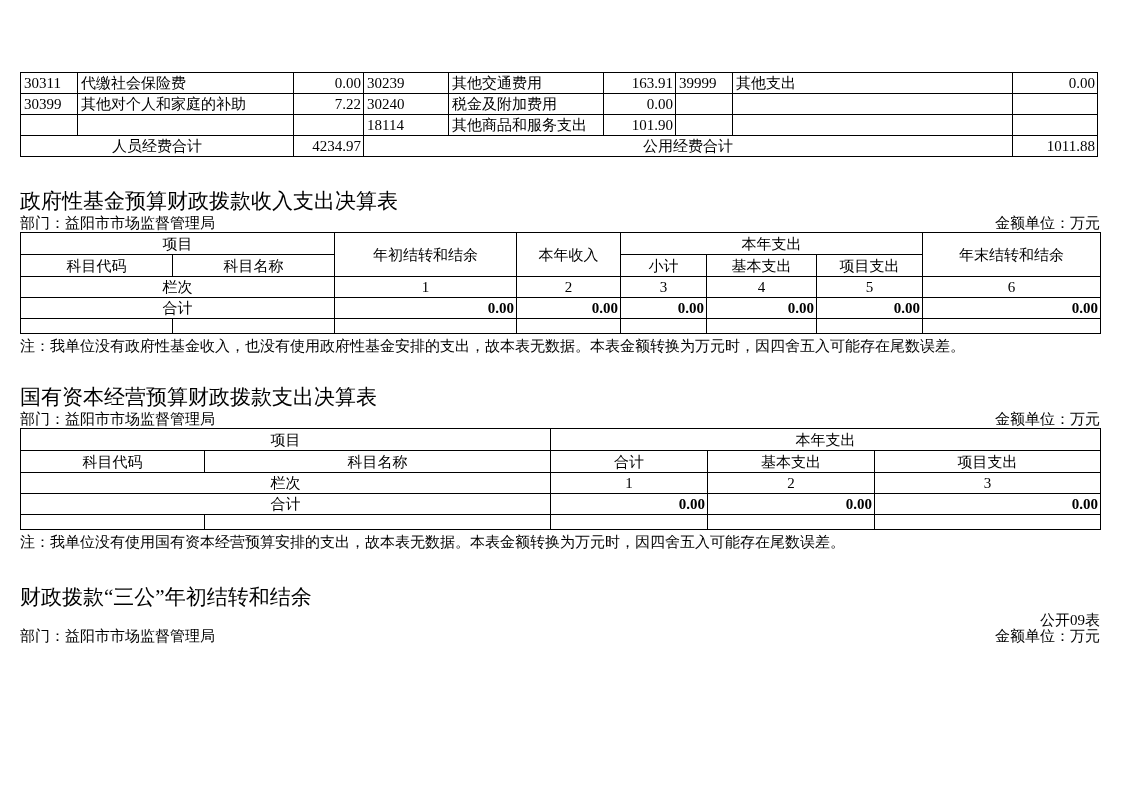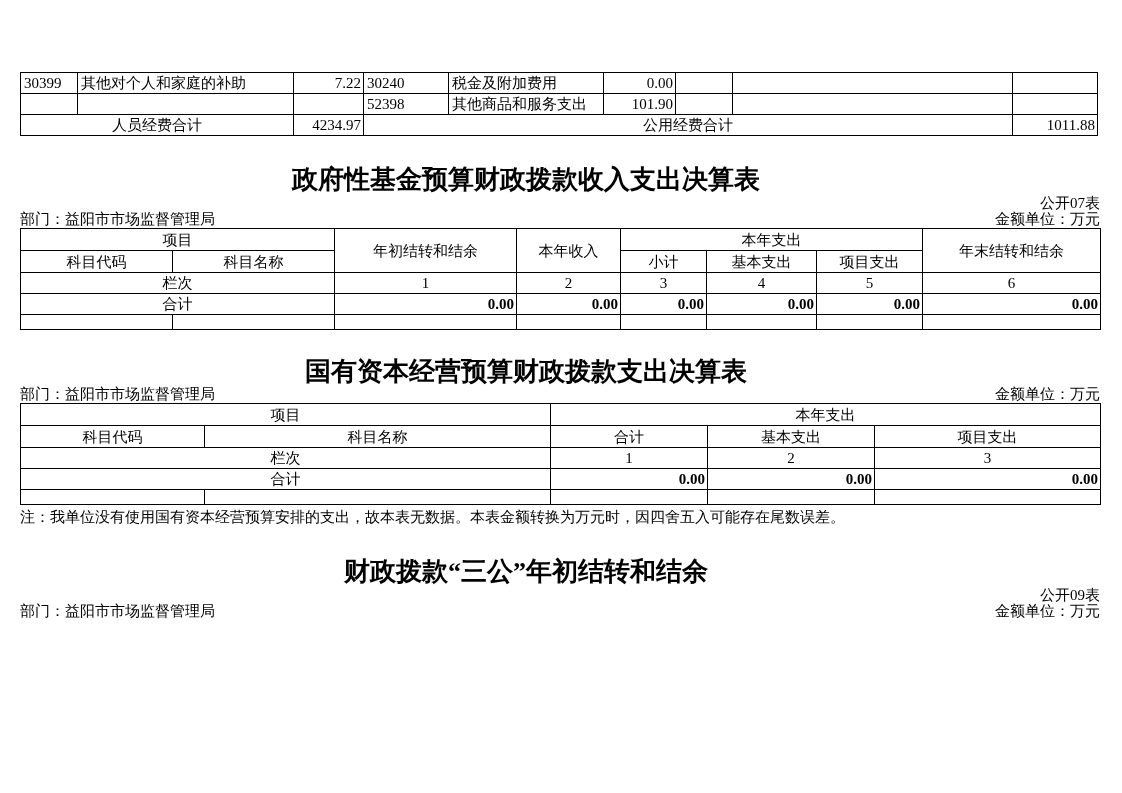--- a/index.html
+++ b/index.html
@@ -20,21 +20,21 @@
   .b   { font-weight:bold; }
   tr.empty td { height:14px; line-height:14px; }
   tr.hdr td { text-align:center; height:21px; }
 
   .tbl-basic { margin-top:72px; width:1077px; }
   .tbl-07, .tbl-08 { width:1080px; }
 
   .note { font-size:15px; line-height:18px; margin-top:3px; }
 
   .doc-title {
-    text-align:center; font-size:26px; font-weight:bold;
+    text-align:left; font-size:21px; font-weight:normal;
     padding-right:68px; line-height:28px;
   }
   .t-07 { margin-top:30px; }
   .t-08 { margin-top:28px; }
   .t-09 { margin-top:32px; }
 
   .sheet { text-align:right; font-size:15px; line-height:16px; margin-top:1px; }
   .meta  { display:flex; justify-content:space-between; font-size:15px; line-height:17px; }
 </style>
 </head>
@@ -48,53 +48,63 @@
         <col style="width:216px">
         <col style="width:70px">
       <col style="width:85px">
         <col style="width:155px">
         <col style="width:72px">
       <col style="width:57px">
         <col style="width:280px">
         <col style="width:85px">
     </colgroup>
     <tbody>
+        <tr>
+      <td>30311</td>
+      <td>代缴社会保险费</td>
+      <td class="num">0.00</td>
+      <td>30239</td>
+      <td>其他交通费用</td>
+      <td class="num">163.91</td>
+      <td>39999</td>
+      <td>其他支出</td>
+      <td class="num">0.00</td>
+    </tr>
     <tr>
       <td>30399</td>
       <td>其他对个人和家庭的补助</td>
       <td class="num">7.22</td>
       <td>30240</td>
       <td>税金及附加费用</td>
       <td class="num">0.00</td>
       <td></td>
       <td></td>
       <td class="num"></td>
     </tr>
     <tr>
       <td></td>
       <td></td>
       <td class="num"></td>
-      <td>52398</td>
+      <td>18114</td>
       <td>其他商品和服务支出</td>
       <td class="num">101.90</td>
       <td></td>
       <td></td>
       <td class="num"></td>
     </tr>
     <tr>
       <td colspan="2" class="c">人员经费合计</td>
       <td class="num">4234.97</td>
       <td colspan="5" class="c">公用经费合计</td>
       <td class="num">1011.88</td>
     </tr>
   </tbody>
     </table>
 
   <div class="doc-title t-07">政府性基金预算财政拨款收入支出决算表</div>
-  <div class="sheet">公开07表</div>
   <div class="meta">
     <span>部门：益阳市市场监督管理局</span>
     <span>金额单位：万元</span>
   </div>
   <table class="tbl-07">
     <colgroup>
       <col style="width:152px">
         <col style="width:162px">
         <col style="width:182px">
         <col style="width:104px">
@@ -141,20 +151,21 @@
           <td></td>
       <td></td>
           <td></td>
       <td></td>
           <td></td>
       <td></td>
           <td></td>
     </tr>
   </tbody>
     </table>
+  <div class="note">注：我单位没有政府性基金收入，也没有使用政府性基金安排的支出，故本表无数据。本表金额转换为万元时，因四舍五入可能存在尾数误差。</div>
 
   <div class="doc-title t-08">国有资本经营预算财政拨款支出决算表</div>
   <div class="meta">
     <span>部门：益阳市市场监督管理局</span>
     <span>金额单位：万元</span>
   </div>
   <table class="tbl-08">
     <colgroup>
       <col style="width:184px">
         <col style="width:346px">

